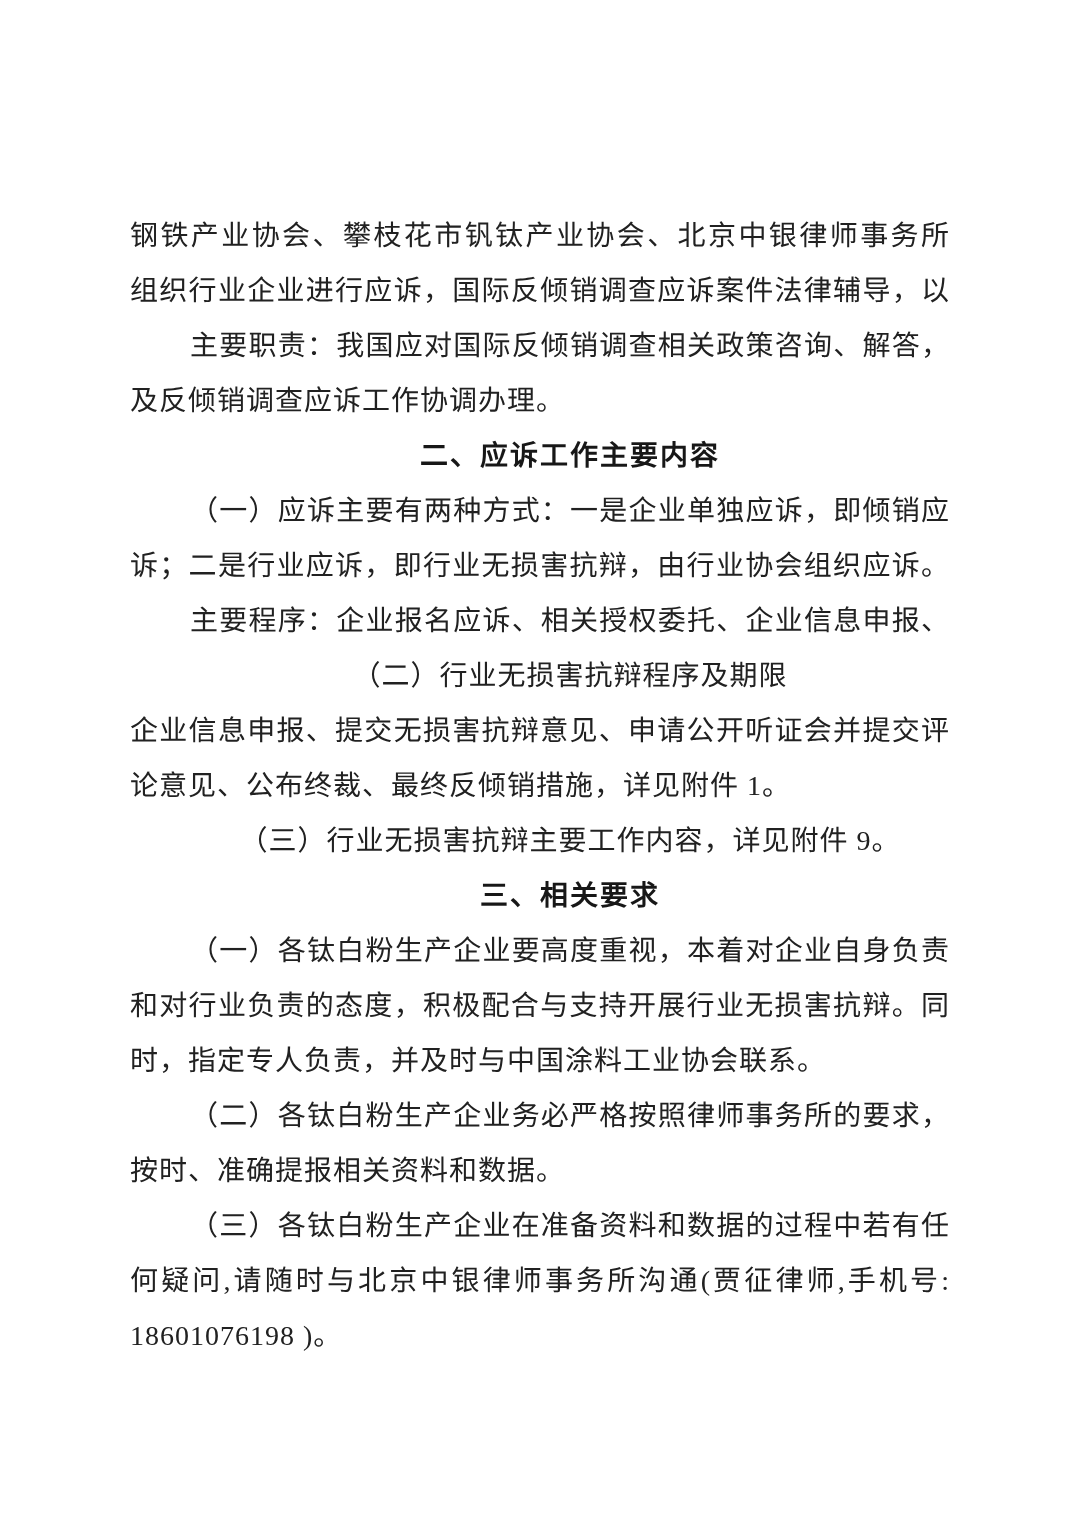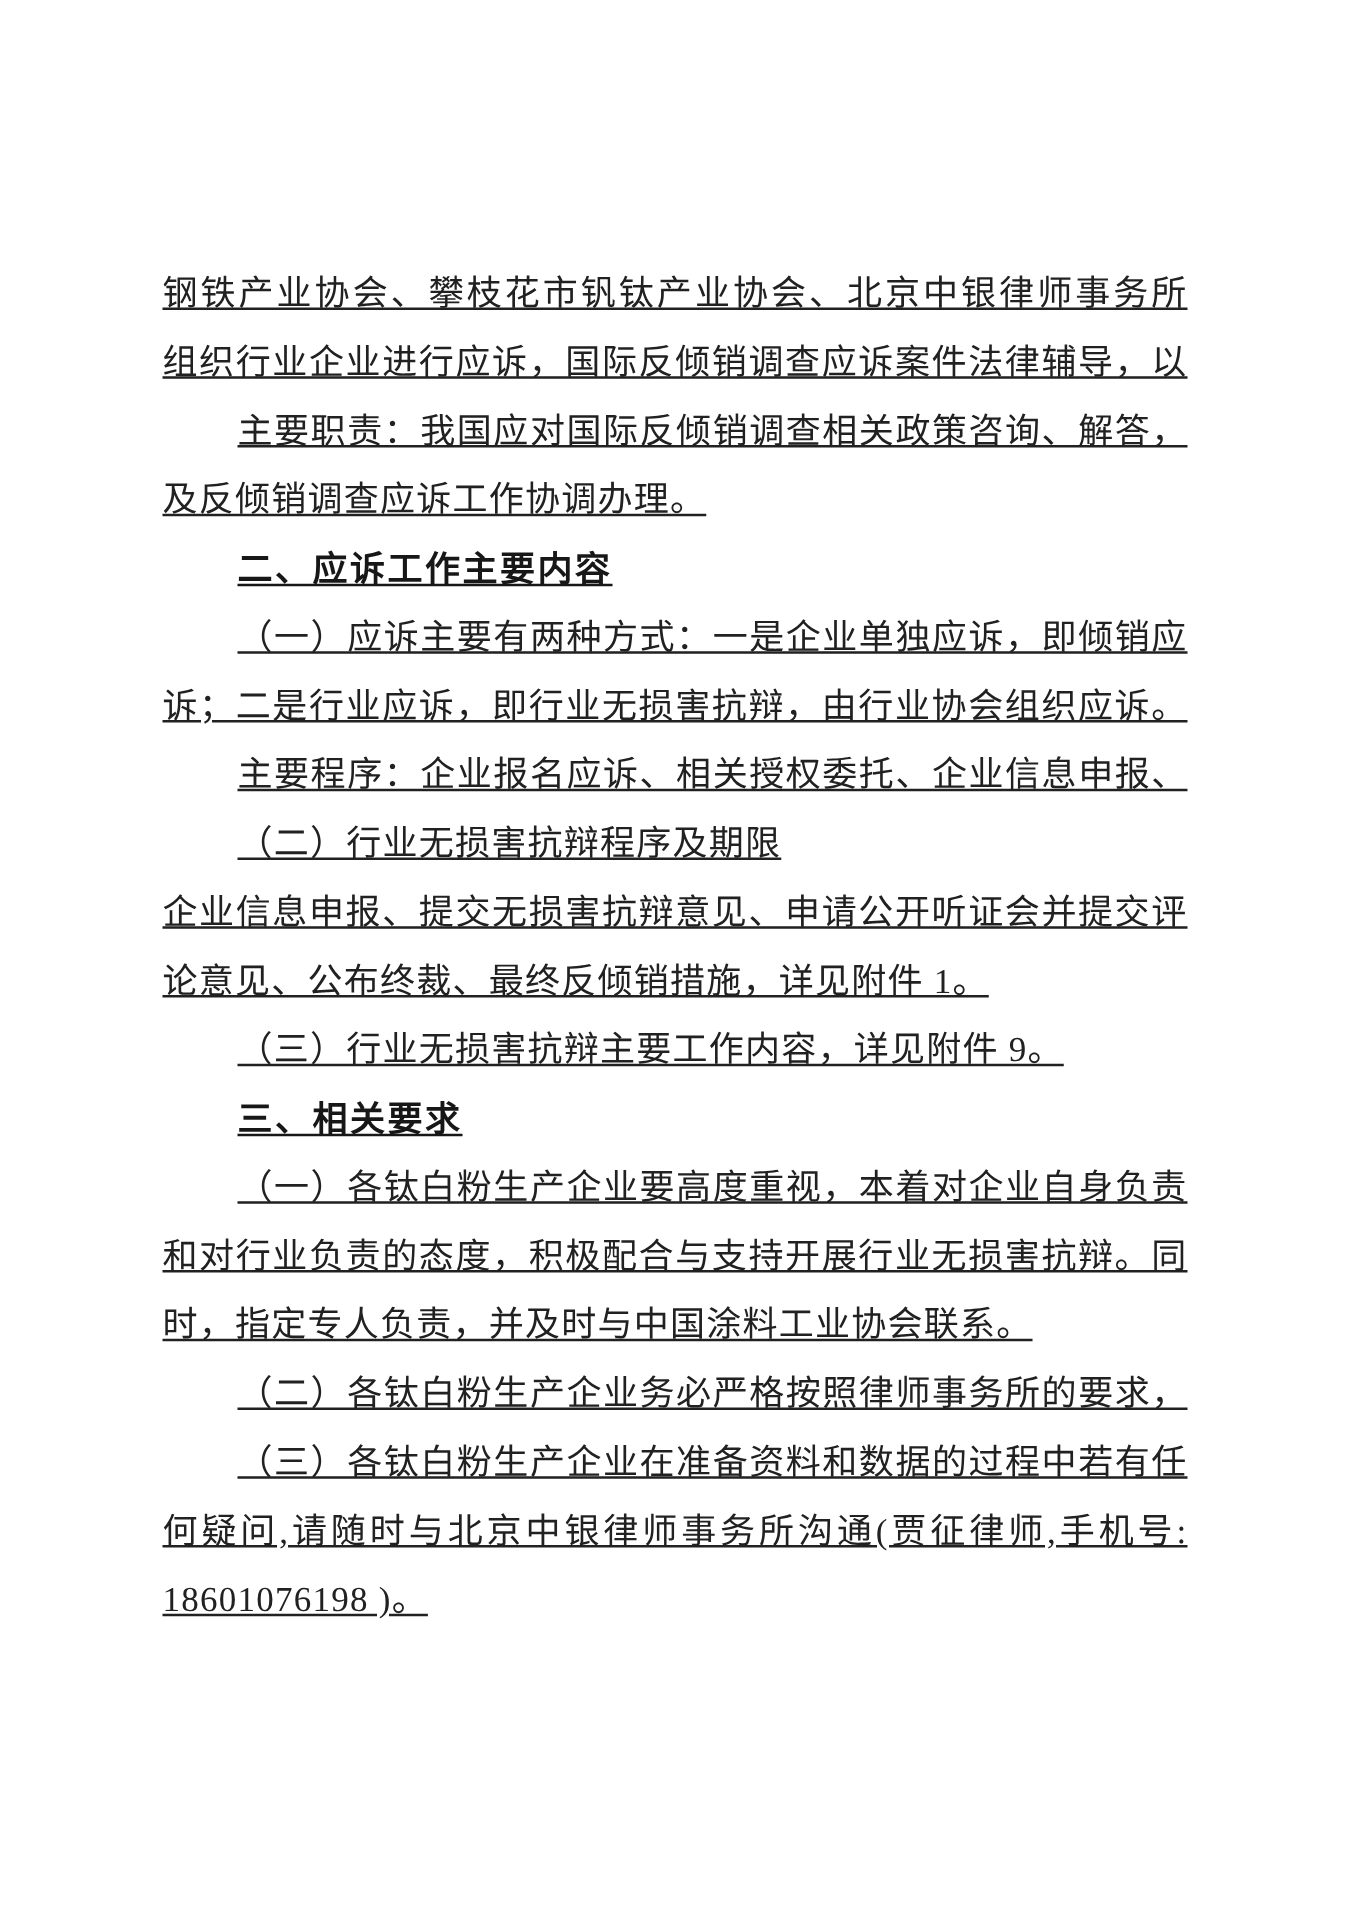--- a/index.html
+++ b/index.html
@@ -24,30 +24,30 @@
   }
   .text-block {
     width: 820px;
   }
   .line {
     font-size: 28px;
     line-height: 55px;
     letter-spacing: 1px;
     white-space: nowrap;
     font-weight: 400;
-    text-decoration: underline;
   }
   .line.fill {
     white-space: normal;
     text-align: justify;
     text-align-last: justify;
     text-justify: inter-character;
   }
   .line.indent {
     padding-left: 60px;
+    text-align: center;
   }
   .line.heading {
     font-family: "Liberation Sans", "DejaVu Sans", sans-serif;
     font-weight: 700;
     letter-spacing: 2px;
     color: #171717;
   }
 </style>
 </head>
 <body>
@@ -64,17 +64,18 @@
       <div class="line indent fill">主要程序：企业报名应诉、相关授权委托、企业信息申报、</div>
       <div class="line indent">（二）行业无损害抗辩程序及期限</div>
       <div class="line fill">企业信息申报、提交无损害抗辩意见、申请公开听证会并提交评</div>
       <div class="line">论意见、公布终裁、最终反倾销措施，详见附件 1。</div>
       <div class="line indent">（三）行业无损害抗辩主要工作内容，详见附件 9。</div>
       <div class="line heading indent">三、相关要求</div>
       <div class="line indent fill">（一）各钛白粉生产企业要高度重视，本着对企业自身负责</div>
       <div class="line fill">和对行业负责的态度，积极配合与支持开展行业无损害抗辩。同</div>
       <div class="line">时，指定专人负责，并及时与中国涂料工业协会联系。</div>
       <div class="line indent fill">（二）各钛白粉生产企业务必严格按照律师事务所的要求，</div>
+      <div class="line">按时、准确提报相关资料和数据。</div>
       <div class="line indent fill">（三）各钛白粉生产企业在准备资料和数据的过程中若有任</div>
       <div class="line fill">何疑问,请随时与北京中银律师事务所沟通(贾征律师,手机号:</div>
       <div class="line">18601076198 )。</div>
     </div>
 </div>
 
 </body></html>

